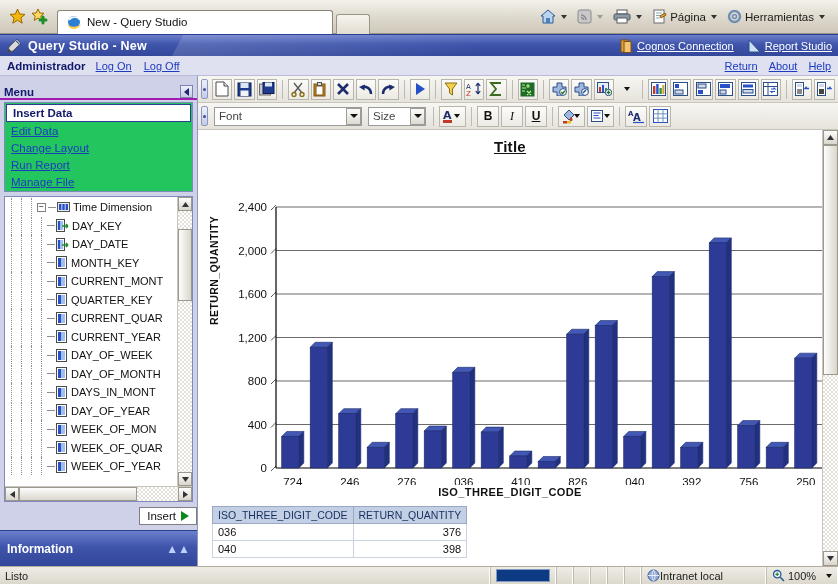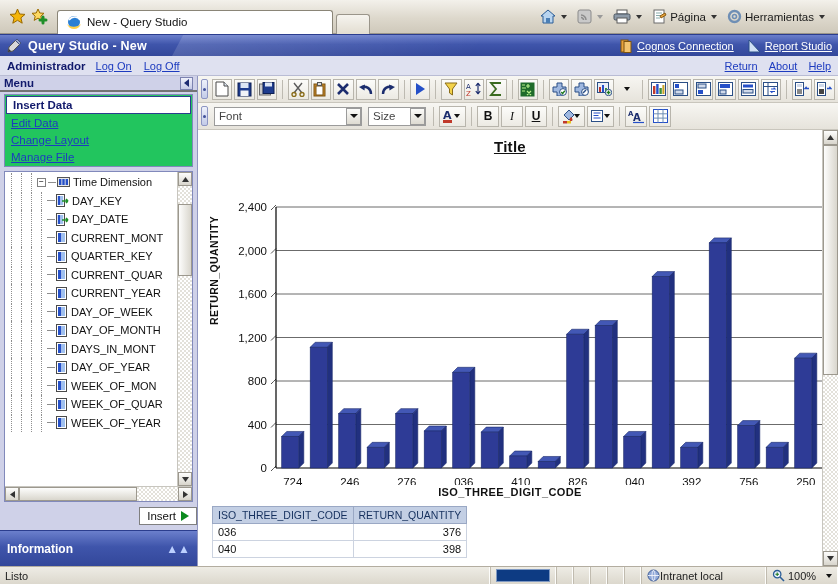--- a/index.html
+++ b/index.html
@@ -50,22 +50,22 @@
   .userbar a { color:#1d3bbf; text-decoration:underline; font-size:11px; margin-right:12px; }
   .userbar .right { margin-left:auto; display:flex; gap:11px; }
   .userbar .right a { margin:0; }
 
   
   .main { display:flex; height:calc(584px - 34px - 22px - 20px - 18px); }
 
   
   .leftpane { width:198px; background:#cfd1e8; display:flex; flex-direction:column;
               border-right:1px solid #9096c0; }
-  .menu-head { height:16px; display:flex; align-items:center; padding:0 4px;
-               border-bottom:2px solid #737373; }
+  .menu-head { height:24px; display:flex; align-items:flex-end; padding:0 4px;
+               border-bottom:2px solid #a21caf; }
   .menu-head .lbl { font-weight:bold; color:#11196b; font-size:11.5px; }
   .collapse-btn { margin-left:auto; width:13px; height:13px; border:1px solid #7d83b0;
                   background:linear-gradient(#eef0fb,#c7cbe6); display:flex;
                   align-items:center; justify-content:center; }
   .tri-l { width:0;height:0;border-top:4px solid transparent;border-bottom:4px solid transparent;
            border-right:5px solid #1d2a72; }
   .menu-box { margin:2px 4px 0 4px; border:1px solid #8189bb; background:#22c55e; }
   .menu-box .sel { background:#fff; border:1px solid #2b3d8e; margin:1px; padding:2px 6px;
                    font-weight:bold; color:#11196b; font-size:11.5px; }
   .menu-box a { display:block; padding:2px 6px 3px 6px; color:#1d3bbf; font-size:11.5px;
@@ -285,20 +285,21 @@
     <div class="menu-head">
       <span class="lbl">Menu</span>
       <span class="collapse-btn">
         <span class="tri-l"></span>
       </span>
     </div>
     <div class="menu-box">
       <div class="sel">Insert Data</div>
       <a>Edit Data</a>
       <a>Change Layout</a>
+      <a>Run Report</a>
       <a>Manage File</a>
     </div>
 
     <div class="tree-wrap">
       <div class="tree-scroll">
         <div class="tree-list" id="tree-list">
             <div class="trow">
               <span class="guide"></span>
               <span class="guide"></span>
               <span class="guide"></span>
@@ -338,20 +339,35 @@
               <span class="dash"></span>
               <span class="ico-key">
                 <svg width="13" height="13" viewBox="0 0 13 13">
                   <rect x="0.5" y="0.5" width="8" height="12" fill="#fff" stroke="#4a4a4a"></rect>
                   <rect x="1.8" y="2" width="2.6" height="9" fill="#2550c8"></rect>
                   <rect x="4.6" y="2" width="2.6" height="9" fill="#9fc0ef"></rect>
                   <path d="M6 7h6M12 7l-2 -2M12 7l-2 2" stroke="#1f8f28" stroke-width="1.6" fill="none"></path>
                 </svg>
               </span>
               <span>DAY_DATE</span>
+            </div>
+            <div class="trow">
+              <span class="guide"></span>
+              <span class="guide"></span>
+              <span class="guide"></span>
+              <span class="guide"></span>
+              <span class="dash"></span>
+              <span class="ico-col">
+                <svg width="11" height="13" viewBox="0 0 11 13">
+                  <rect x="0.5" y="0.5" width="10" height="12" fill="#fff" stroke="#4a4a4a"></rect>
+                  <rect x="2" y="2" width="3.4" height="9" fill="#2550c8"></rect>
+                  <rect x="5.6" y="2" width="3.4" height="9" fill="#9fc0ef"></rect>
+                </svg>
+              </span>
+              <span>MONTH_KEY</span>
             </div>
             <div class="trow">
               <span class="guide"></span>
               <span class="guide"></span>
               <span class="guide"></span>
               <span class="guide"></span>
               <span class="dash"></span>
               <span class="ico-col">
                 <svg width="11" height="13" viewBox="0 0 11 13">
                   <rect x="0.5" y="0.5" width="10" height="12" fill="#fff" stroke="#4a4a4a"></rect>

